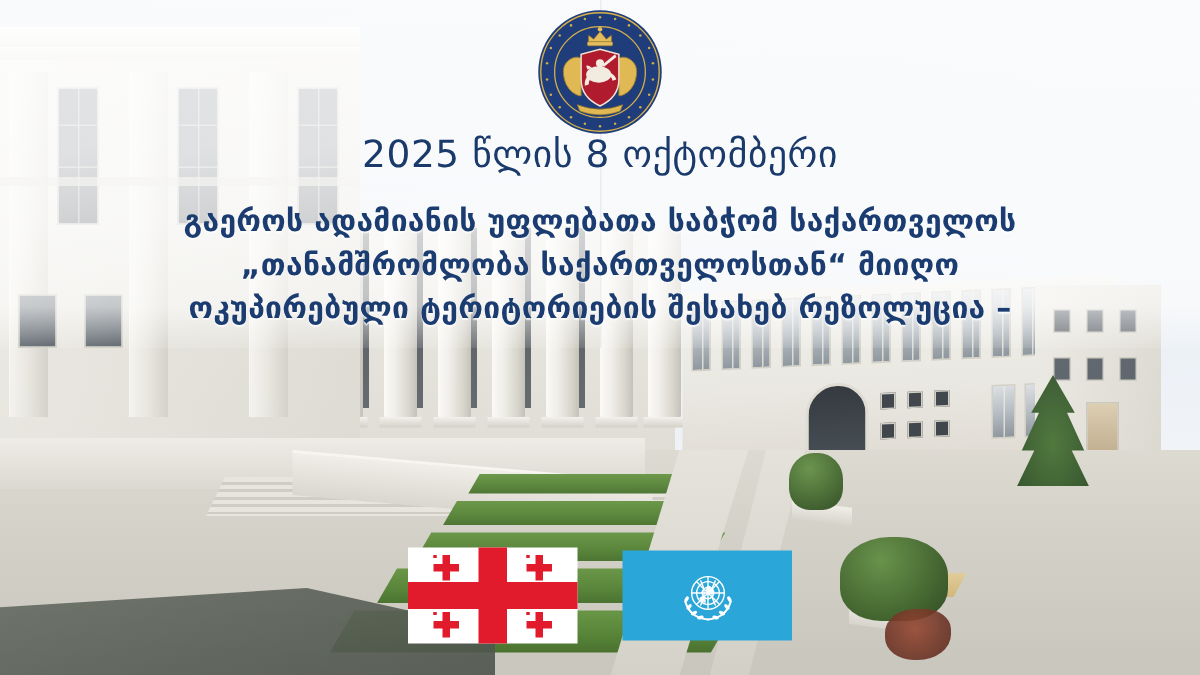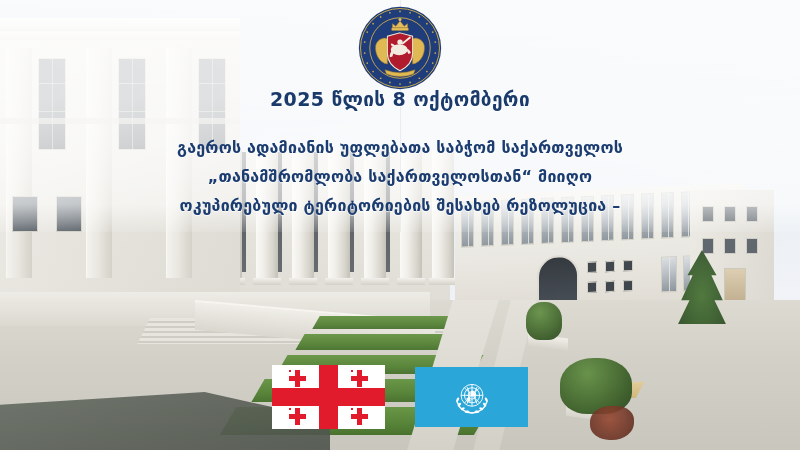--- a/index.html
+++ b/index.html
@@ -198,30 +198,30 @@
   
   .emblem-wrap{
     position:absolute;left:50%;top:6px;transform:translateX(-50%);
     width:84px;height:84px;
   }
 
   
   .date{
     position:absolute;left:0;top:88px;width:800px;
     text-align:center;
-    font-size:19px;font-weight:bold;letter-spacing:.4px;
+    font-size:25px;font-weight:normal;letter-spacing:.4px;
     color:#1a3a6b;
     text-shadow:0 1px 1px rgba(255,255,255,.85);
   }
 
   
   .title{
     position:absolute;left:0;top:133px;width:800px;text-align:center;
     color:#1b3c70;
-    font-size:16px;font-weight:bold;line-height:29px;letter-spacing:.2px;
+    font-size:20px;font-weight:bold;line-height:29px;letter-spacing:.2px;
     text-shadow:0 1px 1px rgba(255,255,255,.8);
   }
   .title .ln{display:block;white-space:nowrap;}
 
   
   .flags{position:absolute;left:272px;top:365px;width:256px;height:64px;}
 
   .flag-ge{
     position:absolute;left:0;top:0;width:113px;height:64px;
     background:#ffffff;

